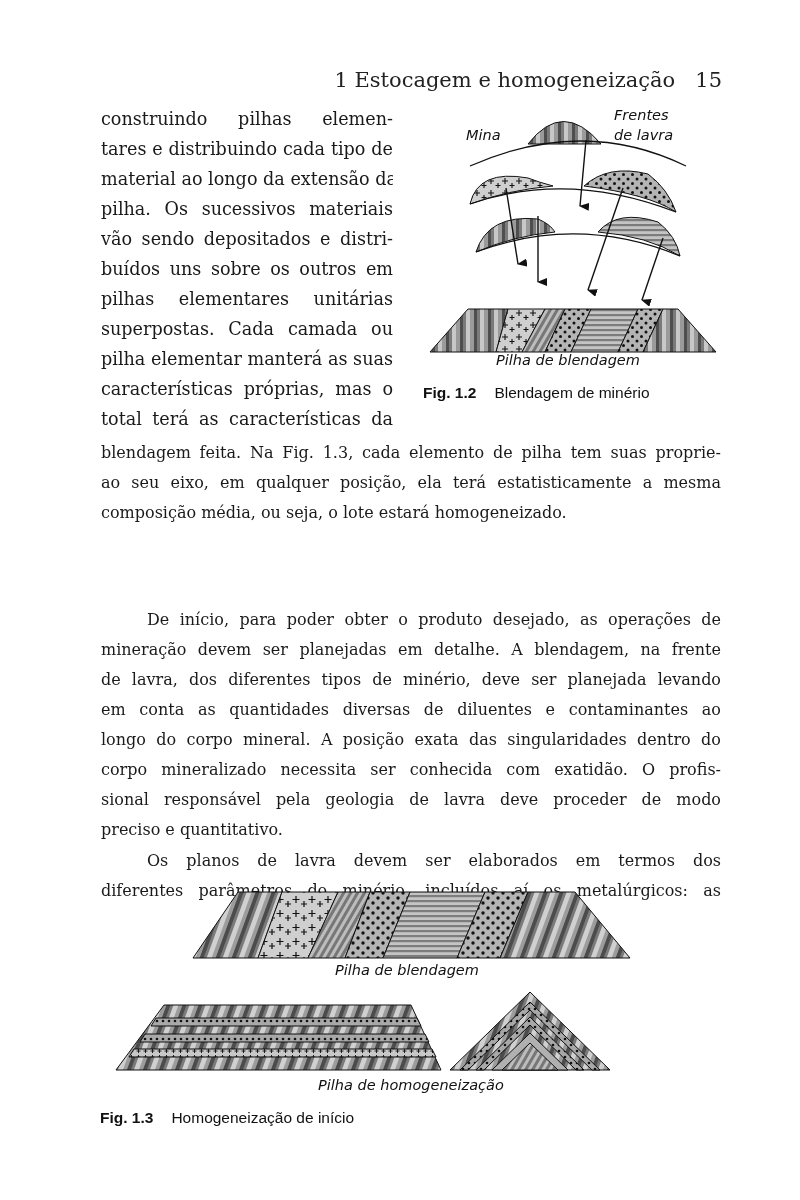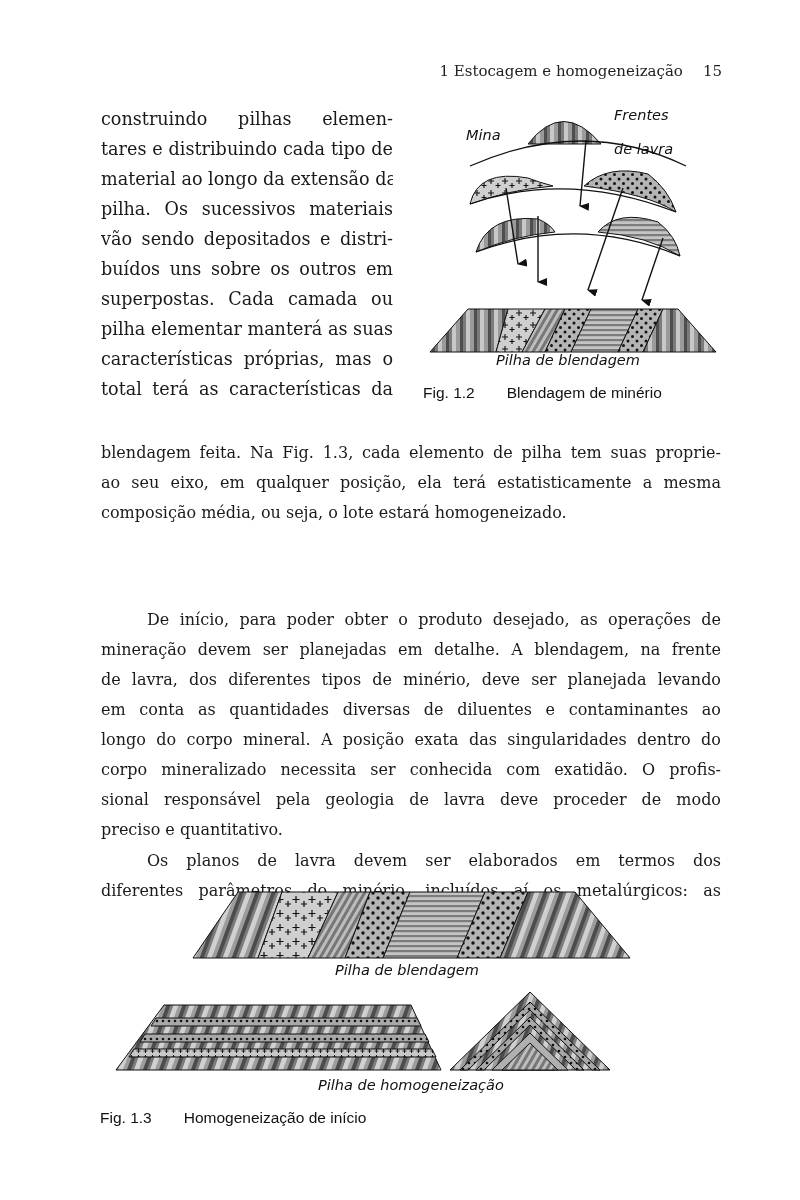--- a/index.html
+++ b/index.html
@@ -1,53 +1,54 @@
 <!DOCTYPE html>
 <html><head>
 <meta charset="utf-8">
 <style>
   html, body { margin: 0; padding: 0; background: #ffffff; }
   body { width: 800px; height: 1200px; position: relative; overflow: hidden; color: #1a1a1a; }
   .serif { font-family: "DejaVu Serif", "Liberation Serif", serif; }
   .sans { font-family: "DejaVu Sans", "Liberation Sans", sans-serif; }
   .cond { font-family: "Liberation Sans", "DejaVu Sans", sans-serif; }
 
-  .running-head { position: absolute; top: 62px; right: 78px; font-size: 15px; color: #222; }
+  .running-head { position: absolute; top: 68px; right: 78px; font-size: 21px; color: #222; }
   .running-head .num { margin-left: 20px; }
 
   .col1 { position: absolute; left: 101px; top: 104px; width: 292px; }
   .col1 .l { height: 30px; font-size: 17.6px; line-height: 30px; text-align: justify; text-align-last: justify; white-space: nowrap; overflow: hidden; }
 
   .full { position: absolute; left: 101px; width: 620px; }
   .full .l { height: 30px; font-size: 16px; line-height: 30px; text-align: justify; text-align-last: justify; white-space: nowrap; }
   .full .l.last { text-align-last: left; }
   .full .l.indent { padding-left: 46px; margin-top: 44px; }
 
   .fig12 { position: absolute; left: 418px; top: 104px; width: 310px; height: 280px; }
   .fig13 { position: absolute; left: 100px; top: 880px; width: 640px; height: 230px; }
 
   .caption { position: absolute; font-size: 15.5px; color: #111; }
-  .caption .lbl { font-weight: normal; margin-right: 32px; }
+  .caption .lbl { font-weight: bold; margin-right: 18px; }
   .caption .txt { font-stretch: condensed; }
   .fig-label { position: absolute; font-size: 14.5px; color: #111; font-style: italic; }
 </style>
 </head>
 <body>
 
 <div class="running-head serif">
   <span>1  Estocagem e homogeneização</span><span class="num">15</span>
 </div>
 
 <div class="col1 serif">
   <div class="l">construindo pilhas elemen-</div>
   <div class="l">tares e distribuindo cada tipo de</div>
   <div class="l">material ao longo da extensão da</div>
   <div class="l">pilha. Os sucessivos materiais</div>
   <div class="l">vão sendo depositados e distri-</div>
   <div class="l">buídos uns sobre os outros em</div>
+  <div class="l">pilhas elementares unitárias</div>
   <div class="l">superpostas. Cada camada ou</div>
   <div class="l">pilha elementar manterá as suas</div>
   <div class="l">características próprias, mas o</div>
   <div class="l">total terá as características da</div>
 </div>
 
 <svg class="fig12" viewBox="0 0 310 280" xmlns="http://www.w3.org/2000/svg">
   <defs>
     <linearGradient id="bandH" x1="0" y1="0" x2="1" y2="0" spreadMethod="repeat">
       <stop offset="0" stop-color="#5a5a5a"></stop>
@@ -105,21 +106,21 @@
     <path d="M78 248 L90 205 L127 205 L104 248 Z" fill="url(#plus)"></path>
     <path d="M104 248 L127 205 L147 205 L127 248 Z" fill="url(#diagStripe)"></path>
     <path d="M127 248 L147 205 L173 205 L153 248 Z" fill="url(#dots)"></path>
     <path d="M153 248 L173 205 L220 205 L200 248 Z" fill="url(#hStripe)"></path>
     <path d="M200 248 L220 205 L245 205 L225 248 Z" fill="url(#dots)"></path>
     <path d="M225 248 L245 205 L260 205 L298 248 Z" fill="url(#waveV)"></path>
   </g>
 </svg>
 <div class="fig-label sans" style="left:466px; top:127px;">Mina</div>
 <div class="fig-label sans" style="left:614px; top:107px;">Frentes</div>
-<div class="fig-label sans" style="left:614px; top:141px;">de lavra</div>
+<div class="fig-label sans" style="left:614px; top:127px;">de lavra</div>
 <div class="fig-label sans" style="left:496px; top:352px;">Pilha de blendagem</div>
 <div class="caption cond" style="left:423px; top:384px;">
   <span class="lbl">Fig. 1.2</span><span class="txt">Blendagem de minério</span>
 </div>
 
 <div class="full serif" style="top:438px;">
   <div class="l">blendagem feita. Na Fig. 1.3, cada elemento de pilha tem suas proprie-</div>
   <div class="l">ao seu eixo, em qualquer posição, ela terá estatisticamente a mesma</div>
   <div class="l last">composição média, ou seja, o lote estará homogeneizado.</div>
 </div>

